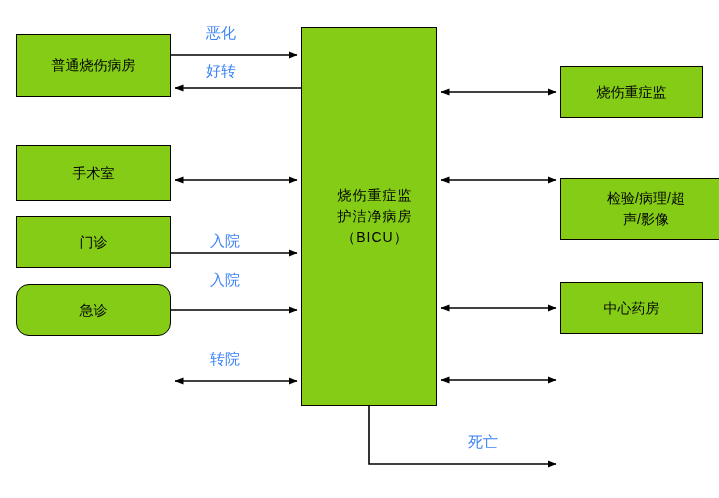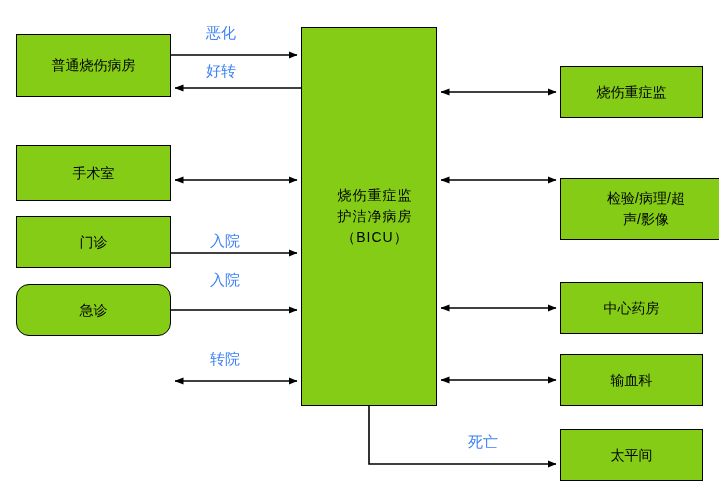--- a/index.html
+++ b/index.html
@@ -124,23 +124,21 @@
 护洁净病房
 （BICU）</div>
 
   <div class="node" style="left:560px; top:66px; width:143px; height:52px;">烧伤重症监</div>
 
   <div class="node" style="left:560px; top:178px; width:172px; height:62px;">检验/病理/超
 声/影像</div>
 
   <div class="node" style="left:560px; top:282px; width:143px; height:52px;">中心药房</div>
 
-  <div class="node" style="left:560px; top:354px; width:143px; height:52px;">输血科</div>
 
-  <div class="node" style="left:560px; top:429px; width:143px; height:52px;">太平间</div>
 
   <div class="edge-label" style="left:206px; top:24px;">恶化</div>
 
   <div class="edge-label" style="left:206px; top:62px;">好转</div>
 
   <div class="edge-label" style="left:210px; top:232px;">入院</div>
 
   <div class="edge-label" style="left:210px; top:271px;">入院</div>
 
   <div class="edge-label" style="left:210px; top:350px;">转院</div>

